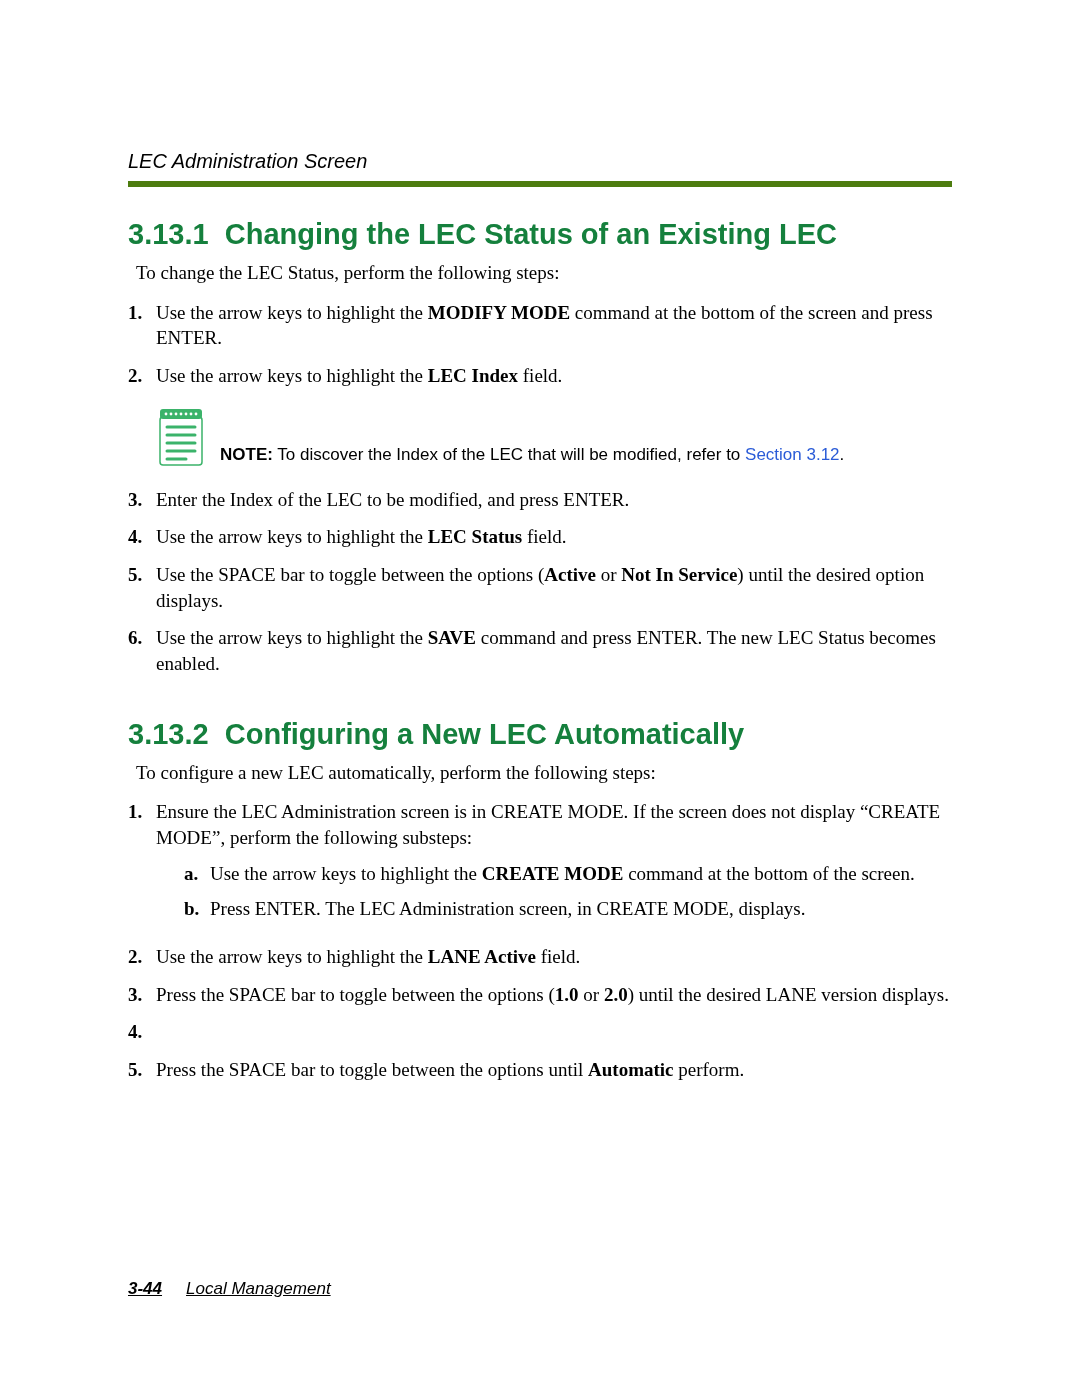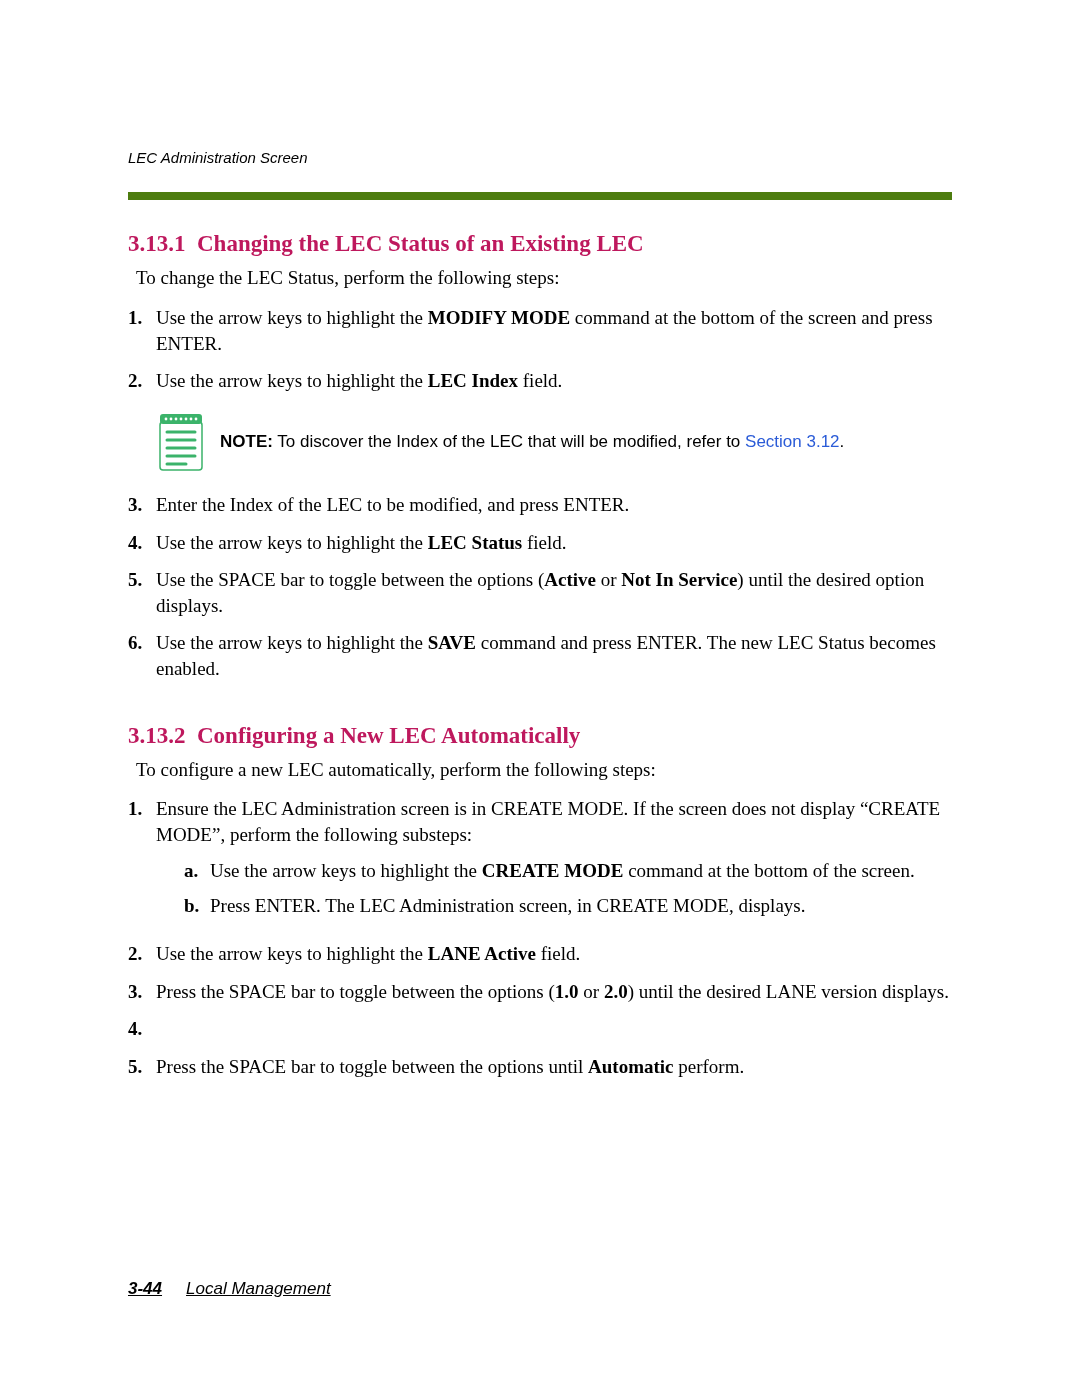--- a/index.html
+++ b/index.html
@@ -14,30 +14,30 @@
     height: 1397px;
     position: relative;
     box-sizing: border-box;
     padding: 148px 128px 0 128px;
     font-size: 19px;
     line-height: 1.35;
   }
   .running-header {
     font-style: italic;
     font-family: "Helvetica", Arial, sans-serif;
-    font-size: 15px;
-    padding-bottom: 24px;
-    border-bottom: 8px solid #4d7c0f;
+    font-size: 20px;
+    padding-bottom: 6px;
+    border-bottom: 6px solid #4d7c0f;
     margin-bottom: 28px;
   }
   h2.section-heading {
-    font-family: Liberation Serif, serif;
-    font-weight: 700;
-    color: #be185d;
-    font-size: 23px;
+    font-family: Liberation Sans, sans-serif;
+    font-weight: 700;
+    color: #15803d;
+    font-size: 29px;
     margin: 0 0 6px 0;
   }
   .intro {
     margin: 0 0 14px 8px;
   }
   ol.steps {
     list-style: none;
     margin: 0;
     padding: 0;
   }
@@ -61,21 +61,21 @@
     display: flex;
     margin: 0 0 10px 0;
   }
   ol.substeps > li .smarker {
     flex: 0 0 26px;
     font-weight: 700;
   }
   .bold { font-weight: 700; }
   .note-block {
     display: flex;
-    align-items: center;
+    align-items: flex-end;
     margin: 18px 0 20px 28px;
     font-family: "Helvetica", Arial, sans-serif;
     font-size: 17px;
   }
   .note-block .note-text {
     padding-top: 2px;
   }
   .note-block .note-label {
     font-weight: 700;
   }

